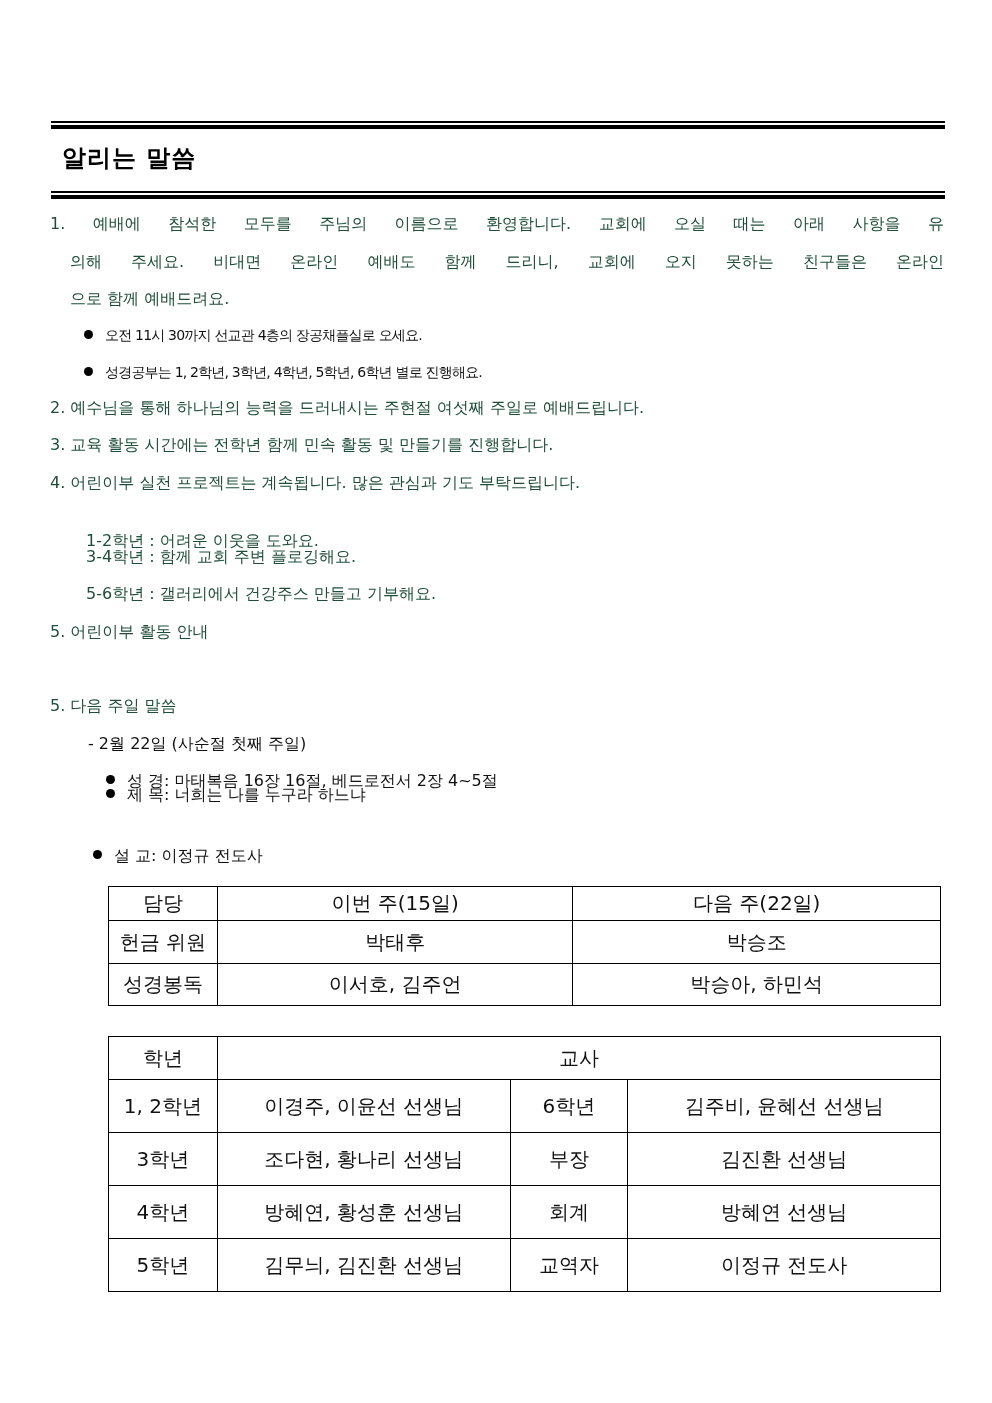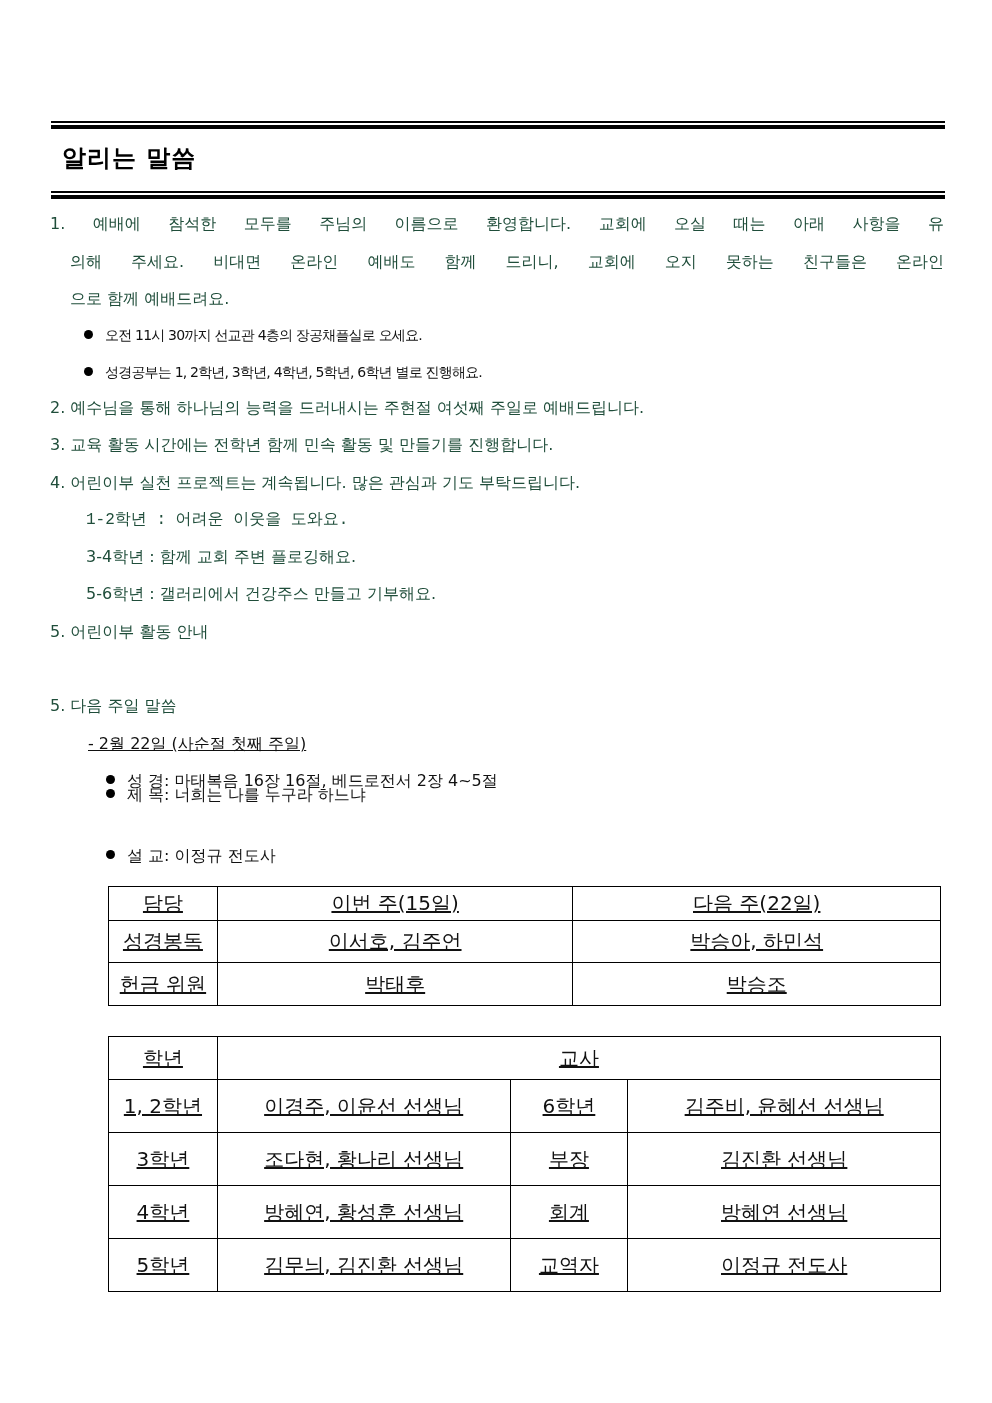--- a/index.html
+++ b/index.html
@@ -19,21 +19,21 @@
 
     .green { color: #1f4d3a; }
     .black { color: #111; }
 
     .line { position: absolute; font-size: 16px; white-space: nowrap; line-height: 26px; }
     .just { text-align: justify; text-align-last: justify; }
     .bullet-sm { font-size: 14px; letter-spacing: -0.8px; }
     .dot { display: inline-block; width: 9px; height: 9px; border-radius: 50%; background: #000;
            margin-right: 12px; vertical-align: middle; position: relative; top: -2px; }
 
-    table { position: absolute; border-collapse: collapse; font-size: 20px; color: #111; text-decoration: underline; }
+    table { position: absolute; border-collapse: collapse; font-size: 20px; color: #111; }
     td { border: 1px solid #000; text-align: center; padding: 0; }
   </style>
 </head>
 <body>
 
 <div class="page">
 
   <div class="rule-top"></div>
   <div class="title">알리는 말씀</div>
   <div class="rule-bot"></div>
@@ -46,59 +46,59 @@
     <span class="dot"></span><span>오전 11시 30까지 선교관 4층의 장공채플실로 오세요.</span>
   </div>
   <div class="line black bullet-sm" style="left:84px; top:359px;">
     <span class="dot"></span><span>성경공부는 1, 2학년, 3학년, 4학년, 5학년, 6학년 별로 진행해요.</span>
   </div>
 
   <div class="line green" style="left:50px; top:395px;">2. 예수님을 통해 하나님의 능력을 드러내시는 주현절 여섯째 주일로 예배드립니다.</div>
   <div class="line green" style="left:50px; top:432px;">3. 교육 활동 시간에는 전학년 함께 민속 활동 및 만들기를 진행합니다.</div>
 
   <div class="line green" style="left:50px; top:470px;">4. 어린이부 실천 프로젝트는 계속됩니다. 많은 관심과 기도 부탁드립니다.</div>
-  <div class="line green" style="left:86px; top:507px;font-family:Liberation Mono, monospace;">1-2학년 : 어려운 이웃을 도와요.</div>
+  <div class="line green" style="left:86px; top:528px;">1-2학년 : 어려운 이웃을 도와요.</div>
   <div class="line green" style="left:86px; top:544px;">3-4학년 : 함께 교회 주변 플로깅해요.</div>
   <div class="line green" style="left:86px; top:581px;">5-6학년 : 갤러리에서 건강주스 만들고 기부해요.</div>
 
   <div class="line green" style="left:50px; top:619px;">5. 어린이부 활동 안내</div>
 
   <div class="line green" style="left:50px; top:693px;">5. 다음 주일 말씀</div>
-  <div class="line black" style="left:88px; top:731px;text-decoration:underline;">- 2월 22일 (사순절 첫째 주일)</div>
+  <div class="line black" style="left:88px; top:731px;">- 2월 22일 (사순절 첫째 주일)</div>
   <div class="line black" style="left:106px; top:768px;">
     <span class="dot"></span><span>성 경: 마태복음 16장 16절, 베드로전서 2장 4~5절</span>
   </div>
   <div class="line black" style="left:106px; top:782px;">
     <span class="dot"></span><span>제 목: 너희는 나를 누구라 하느냐</span>
   </div>
-  <div class="line black" style="left:106px; top:843px;text-align:right;">
+  <div class="line black" style="left:93px; top:843px;text-align:right;">
     <span class="dot"></span><span>설 교: 이정규 전도사</span>
   </div>
 
   <table style="left:108px; top:886px; width:833px;">
     <colgroup>
         <col style="width:109px">
         <col style="width:356px">
         <col style="width:368px">
       </colgroup>
     <tbody>
         <tr style="height:34px">
       <td>담당</td>
       <td>이번 주(15일)</td>
       <td>다음 주(22일)</td>
     </tr>
+    <tr style="height:43px">
+      <td>헌금 위원</td>
+      <td>박태후</td>
+      <td>박승조</td>
+    </tr>
     <tr style="height:42px">
       <td>성경봉독</td>
       <td>이서호, 김주언</td>
       <td>박승아, 하민석</td>
-    </tr>
-    <tr style="height:43px">
-      <td>헌금 위원</td>
-      <td>박태후</td>
-      <td>박승조</td>
     </tr>
   </tbody>
     </table>
 
   <table style="left:108px; top:1036px; width:833px;">
     <colgroup>
         <col style="width:109px">
         <col style="width:293px">
         <col style="width:118px">
         <col style="width:313px">

